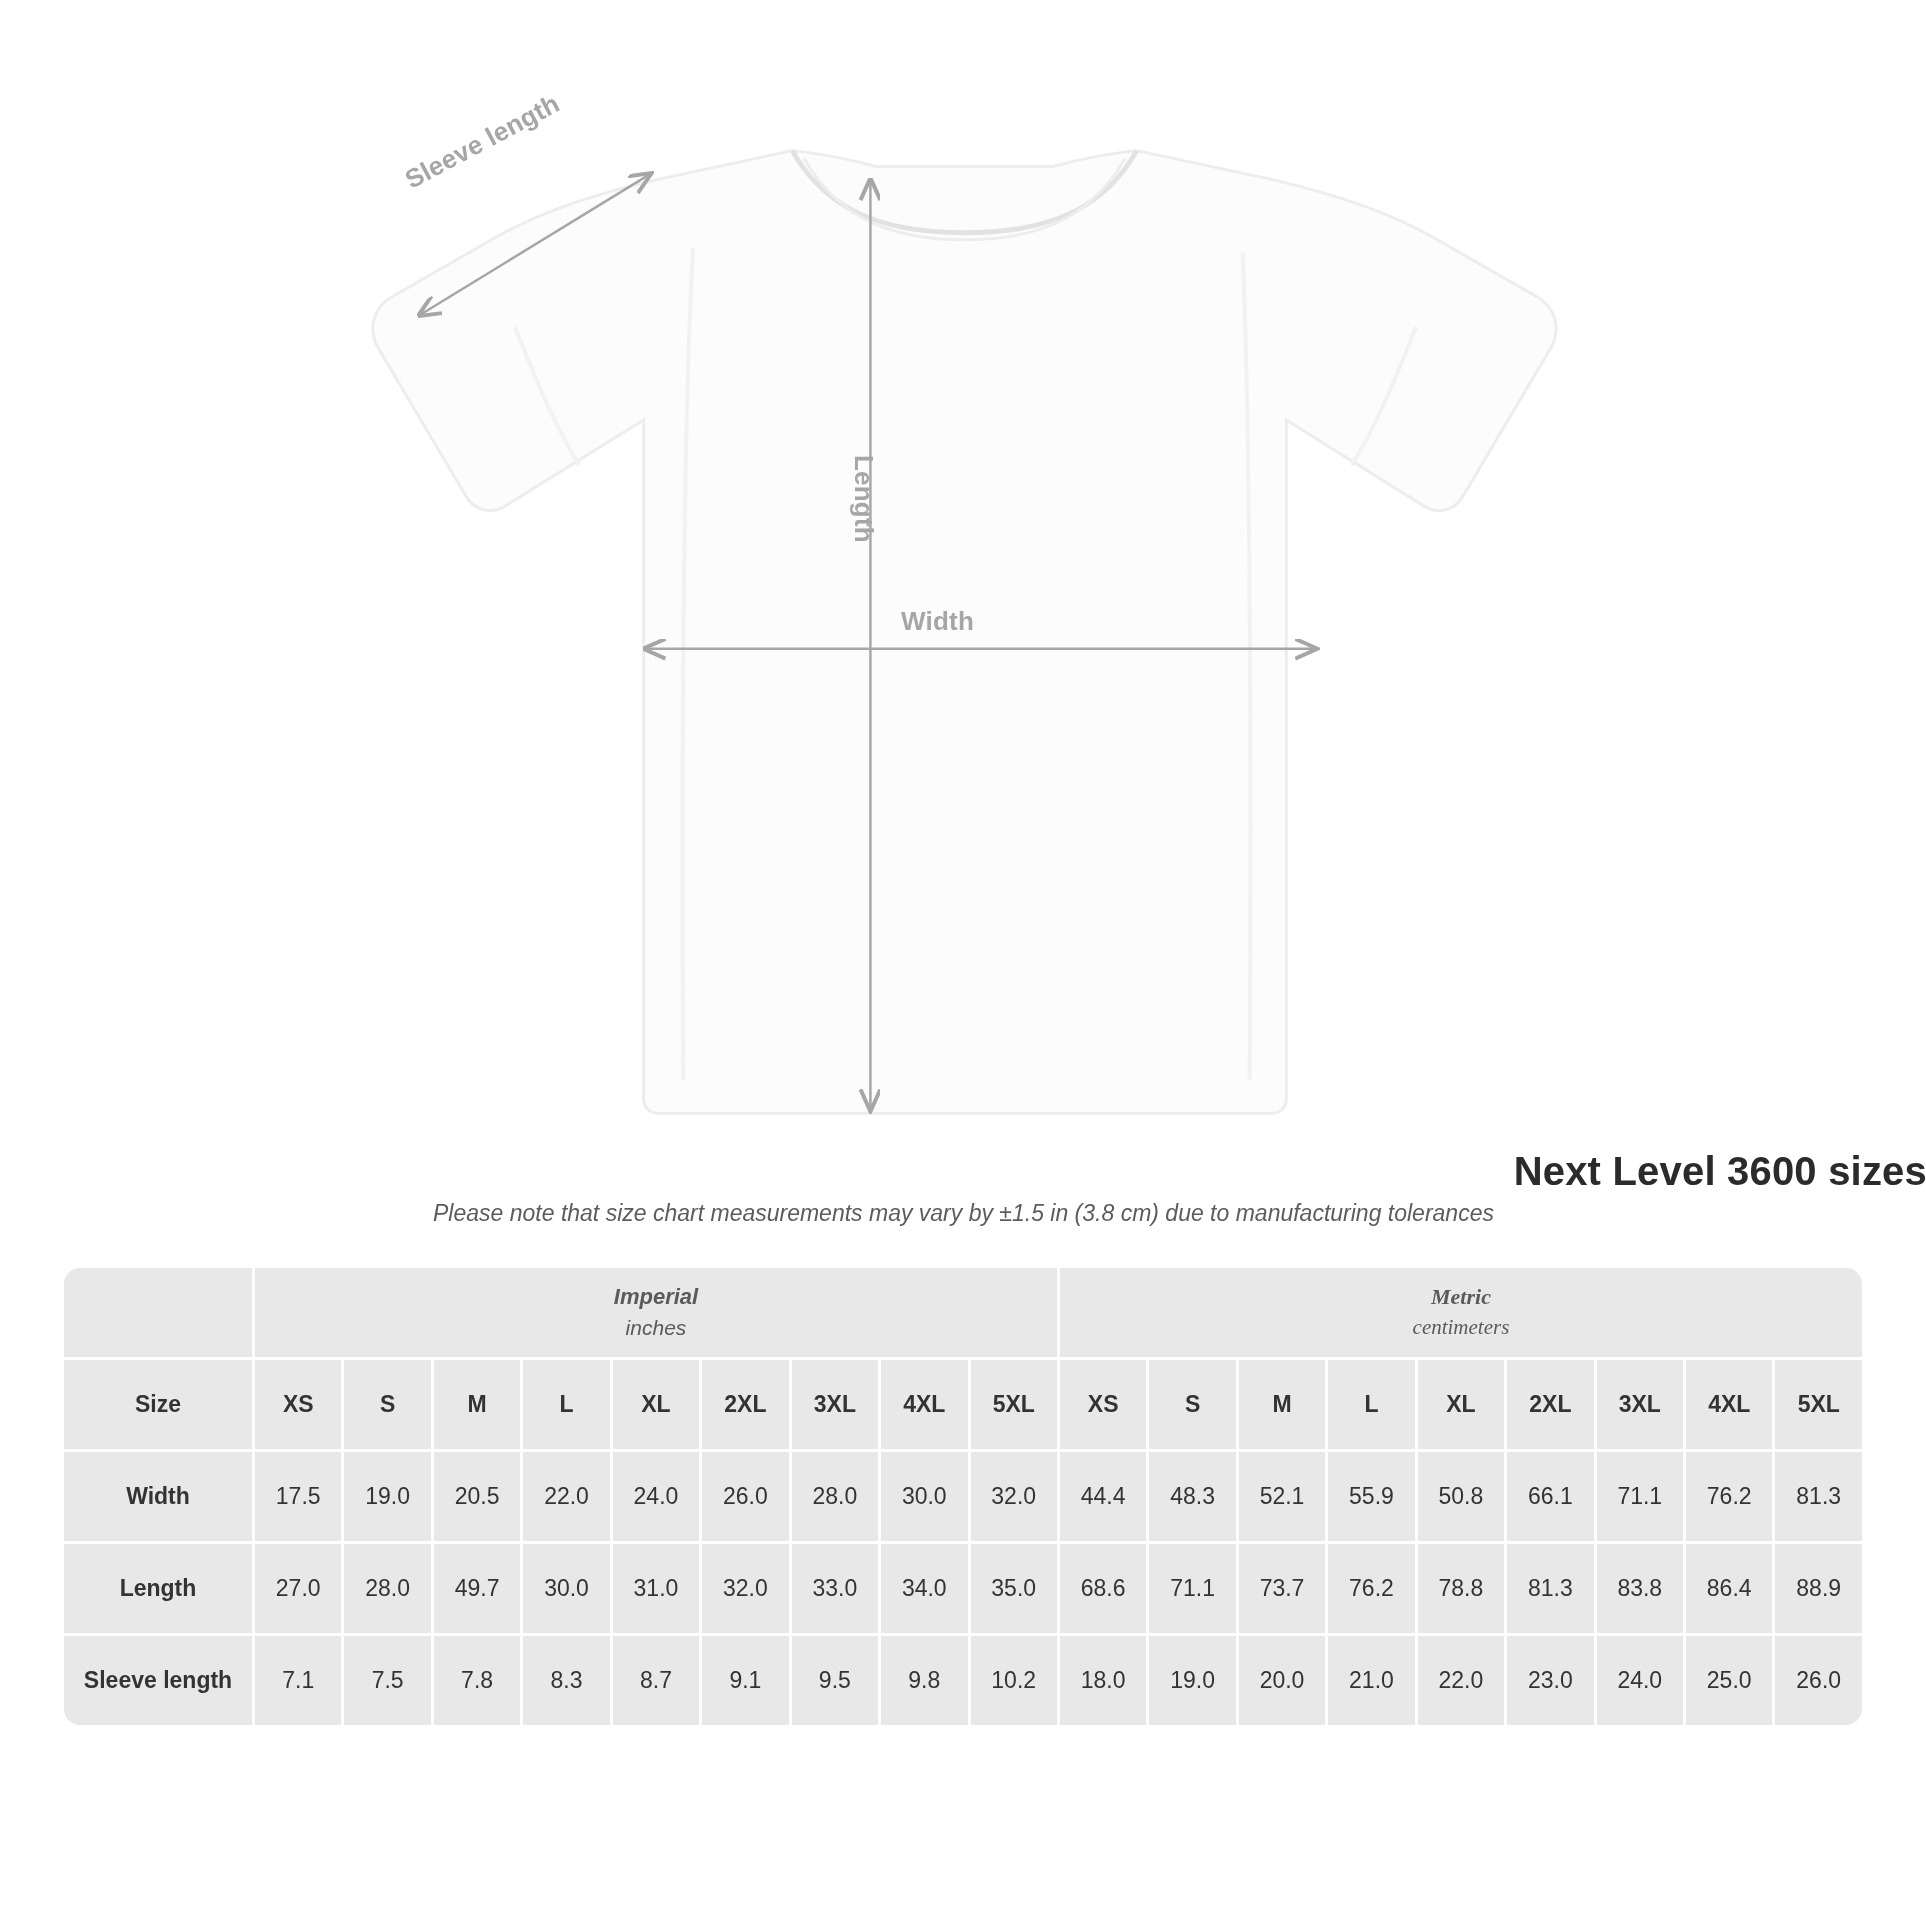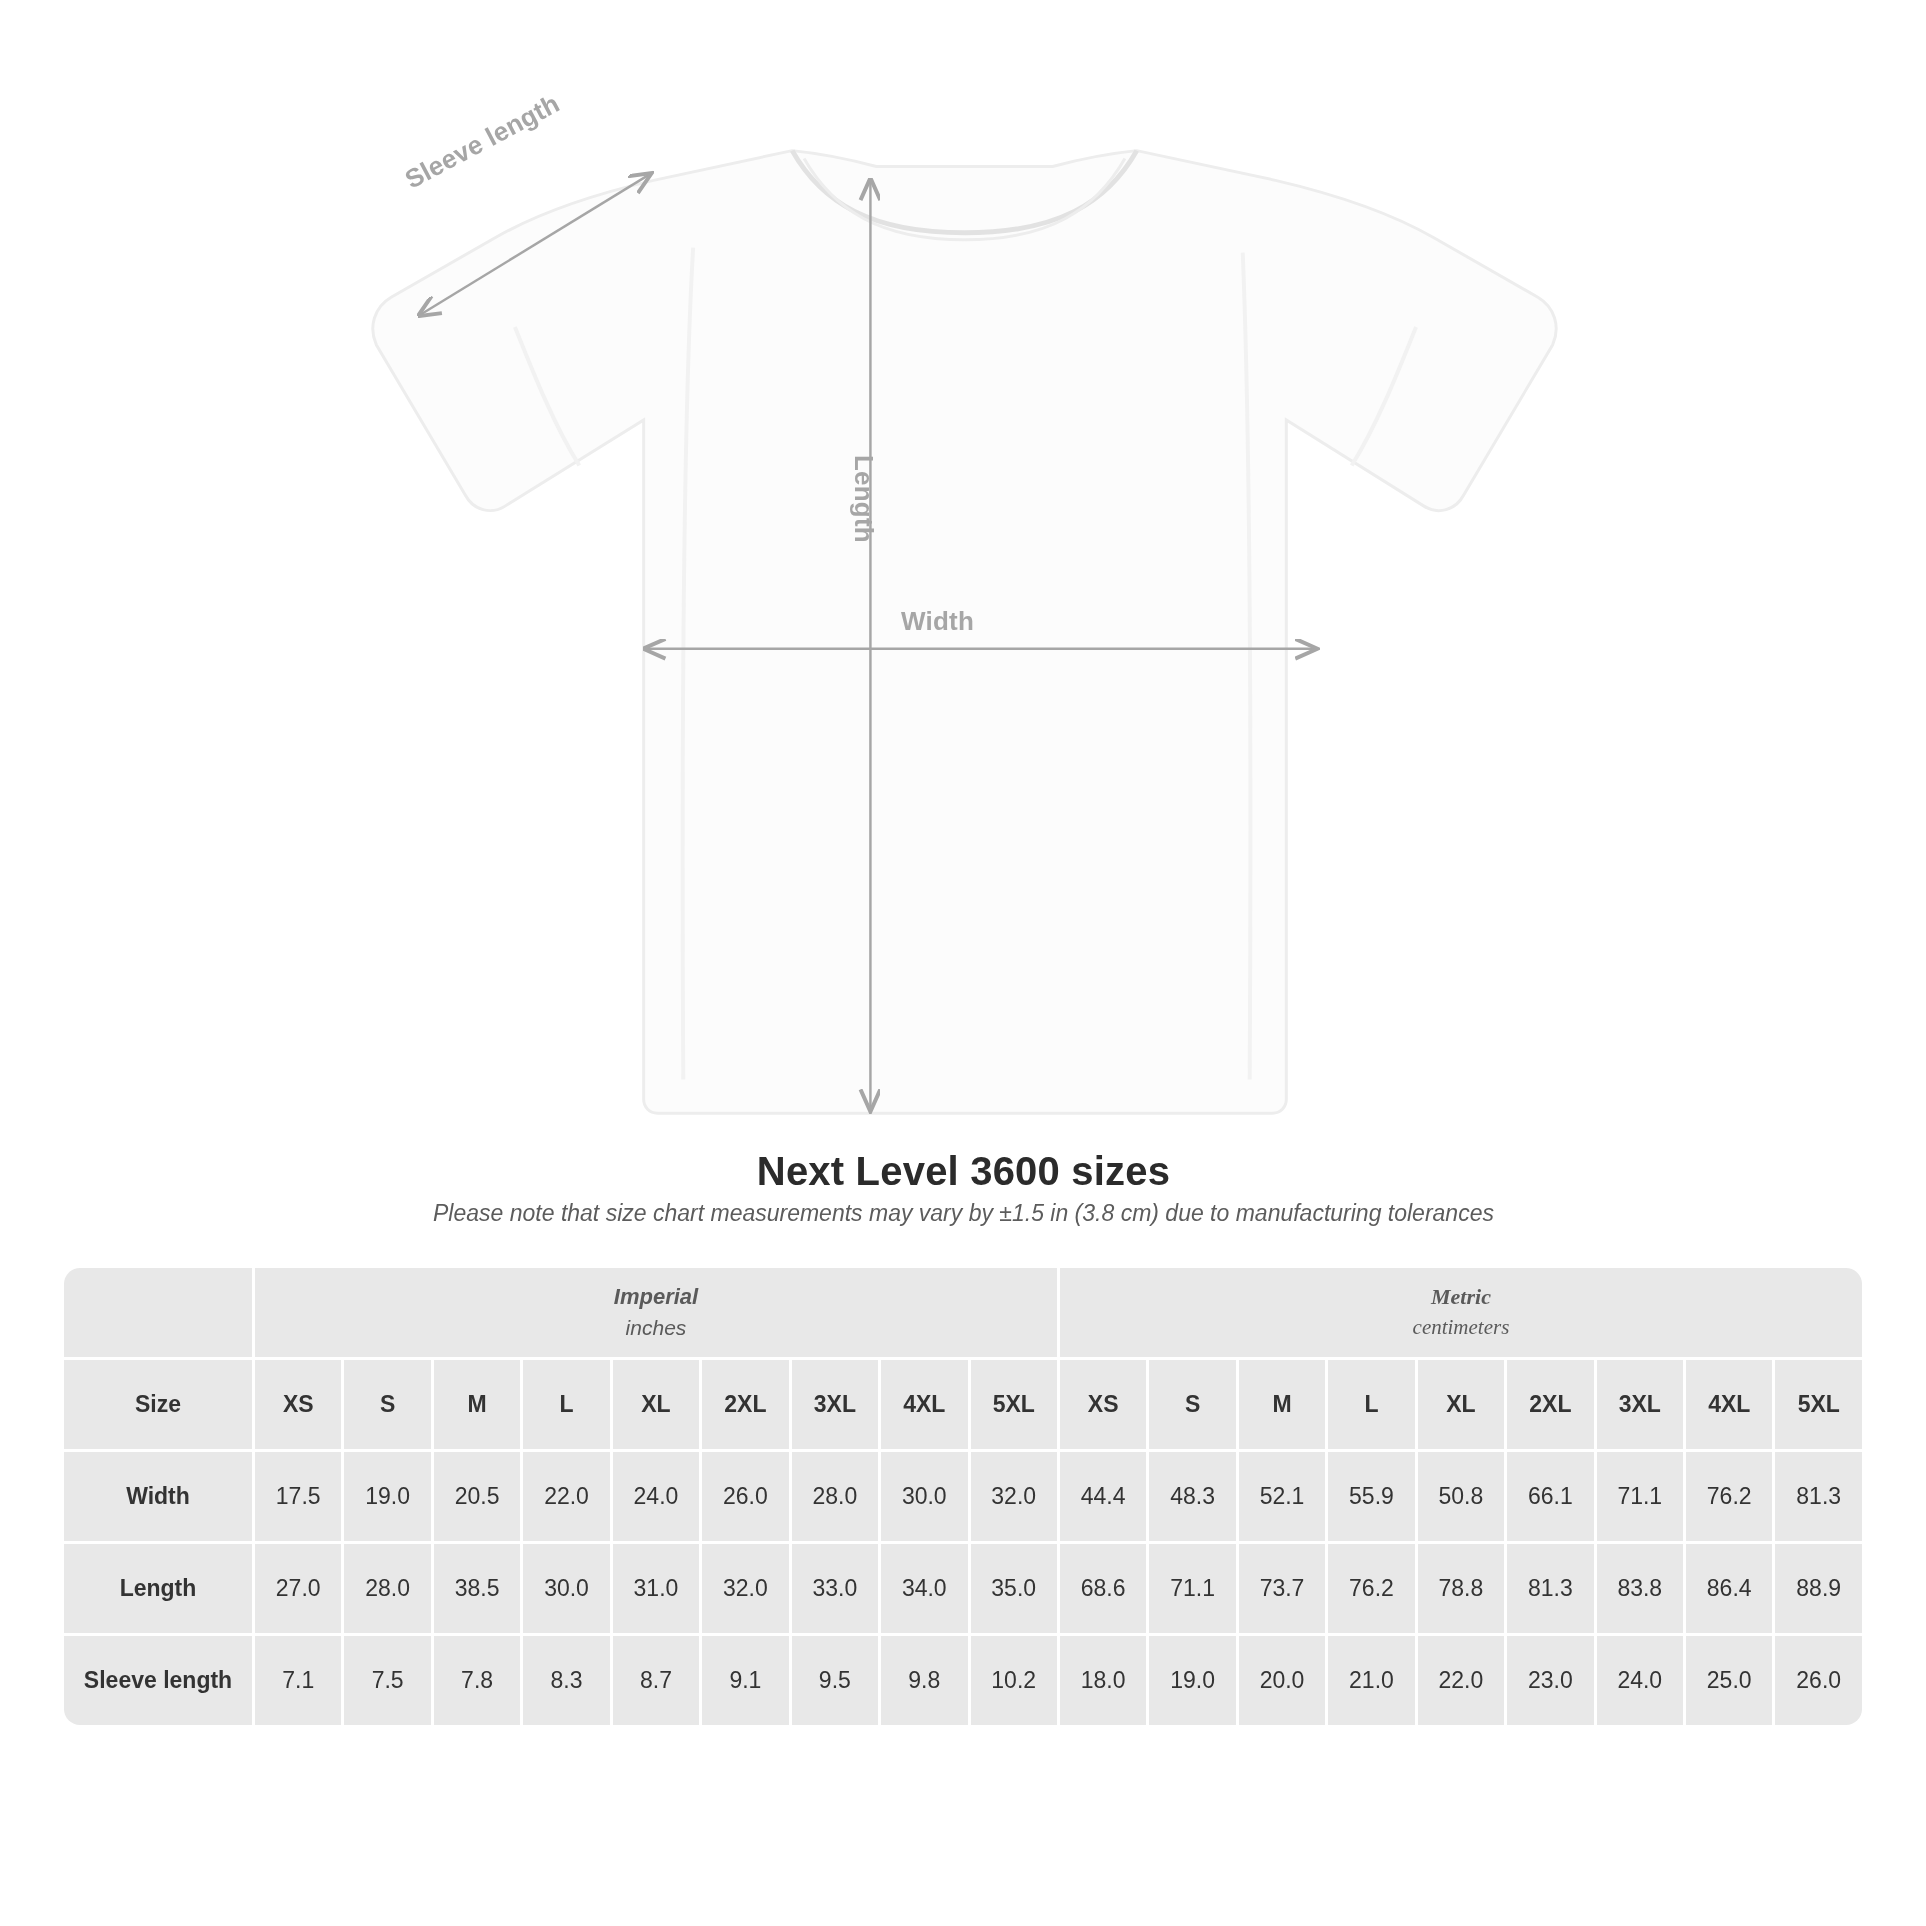--- a/index.html
+++ b/index.html
@@ -56,20 +56,21 @@
   
   #title-block {
     text-align: center;
     margin-top: 10px;
   }
   #chart-title {
     font-size: 40px;
     font-weight: bold;
     color: #2b2b2b;
     letter-spacing: 0.2px;
+    text-align: right;
   }
   #chart-note {
     font-size: 23px;
     font-style: italic;
     color: #5c5c5c;
     margin-top: 6px;
   }
 
   
   #table-wrap {
@@ -260,21 +261,21 @@
         <td class="val">66.1</td>
         <td class="val">71.1</td>
         <td class="val">76.2</td>
         <td class="val">81.3</td>
       </tr>
 
       <tr>
         <td class="row-head first-col">Length</td>
         <td class="val">27.0</td>
         <td class="val">28.0</td>
-        <td class="val">38.5</td>
+        <td class="val">49.7</td>
         <td class="val">30.0</td>
         <td class="val">31.0</td>
         <td class="val">32.0</td>
         <td class="val">33.0</td>
         <td class="val">34.0</td>
         <td class="val">35.0</td>
         <td class="val">68.6</td>
         <td class="val">71.1</td>
         <td class="val">73.7</td>
         <td class="val">76.2</td>

